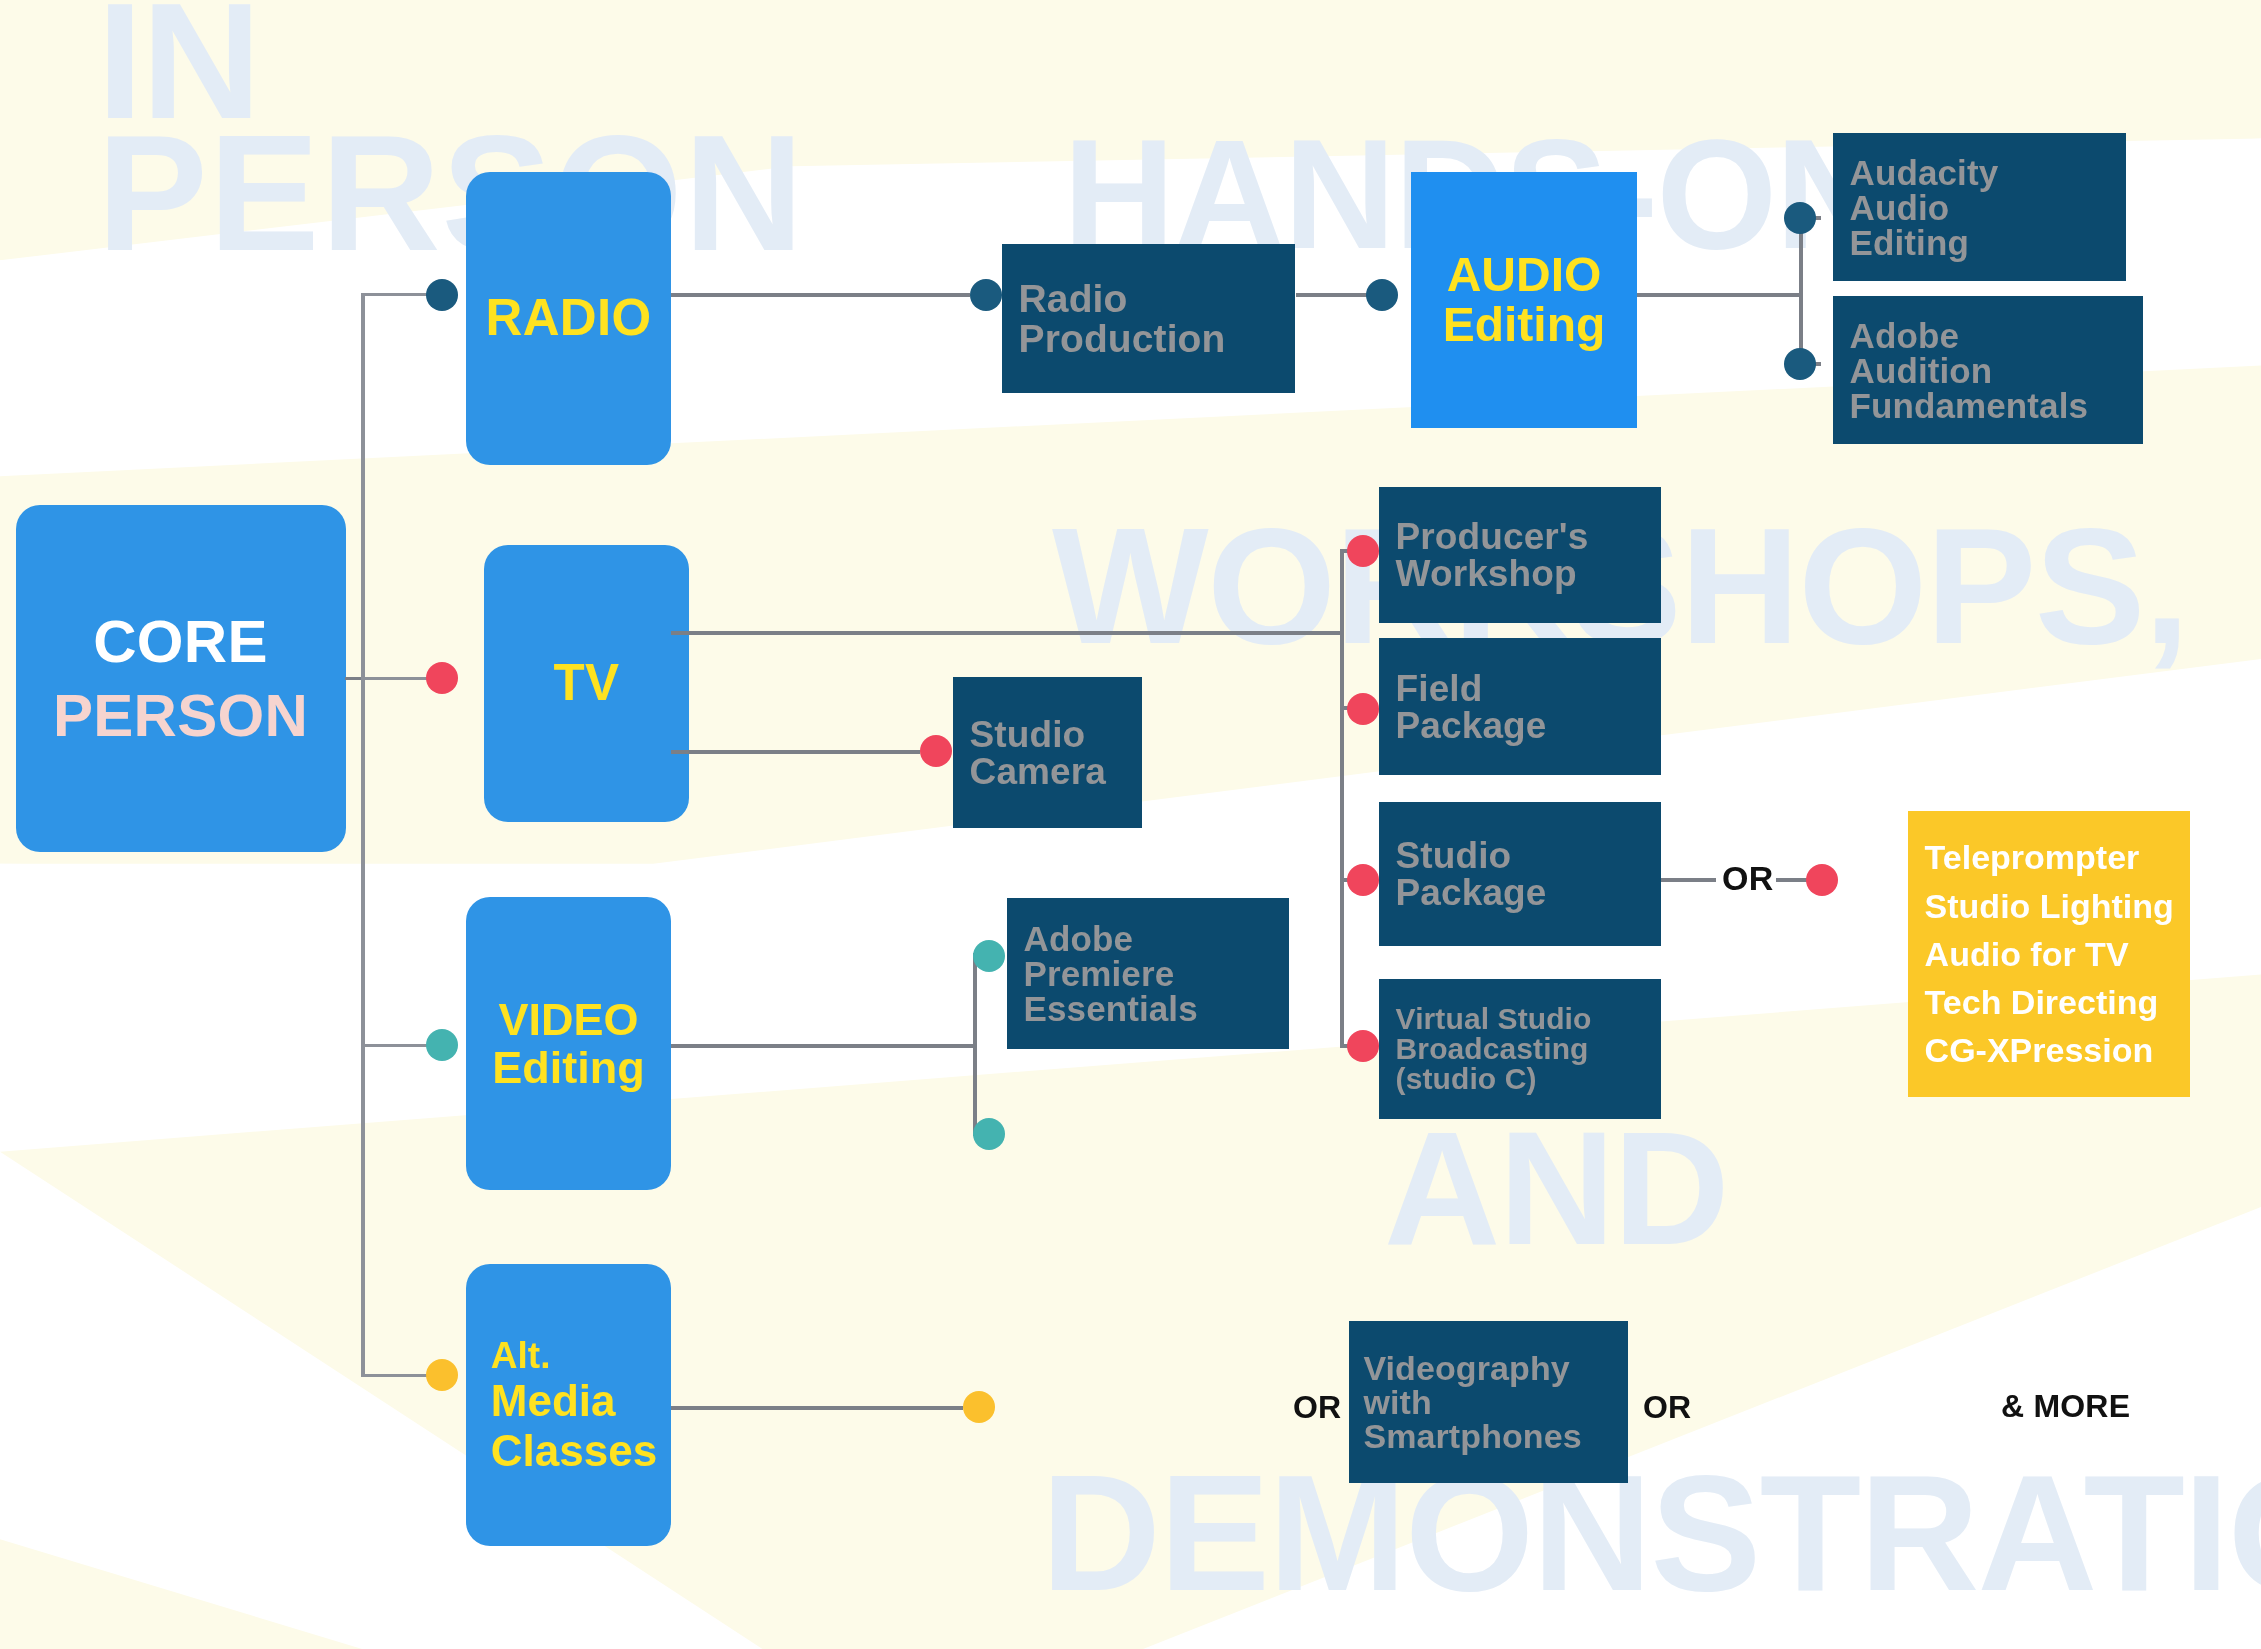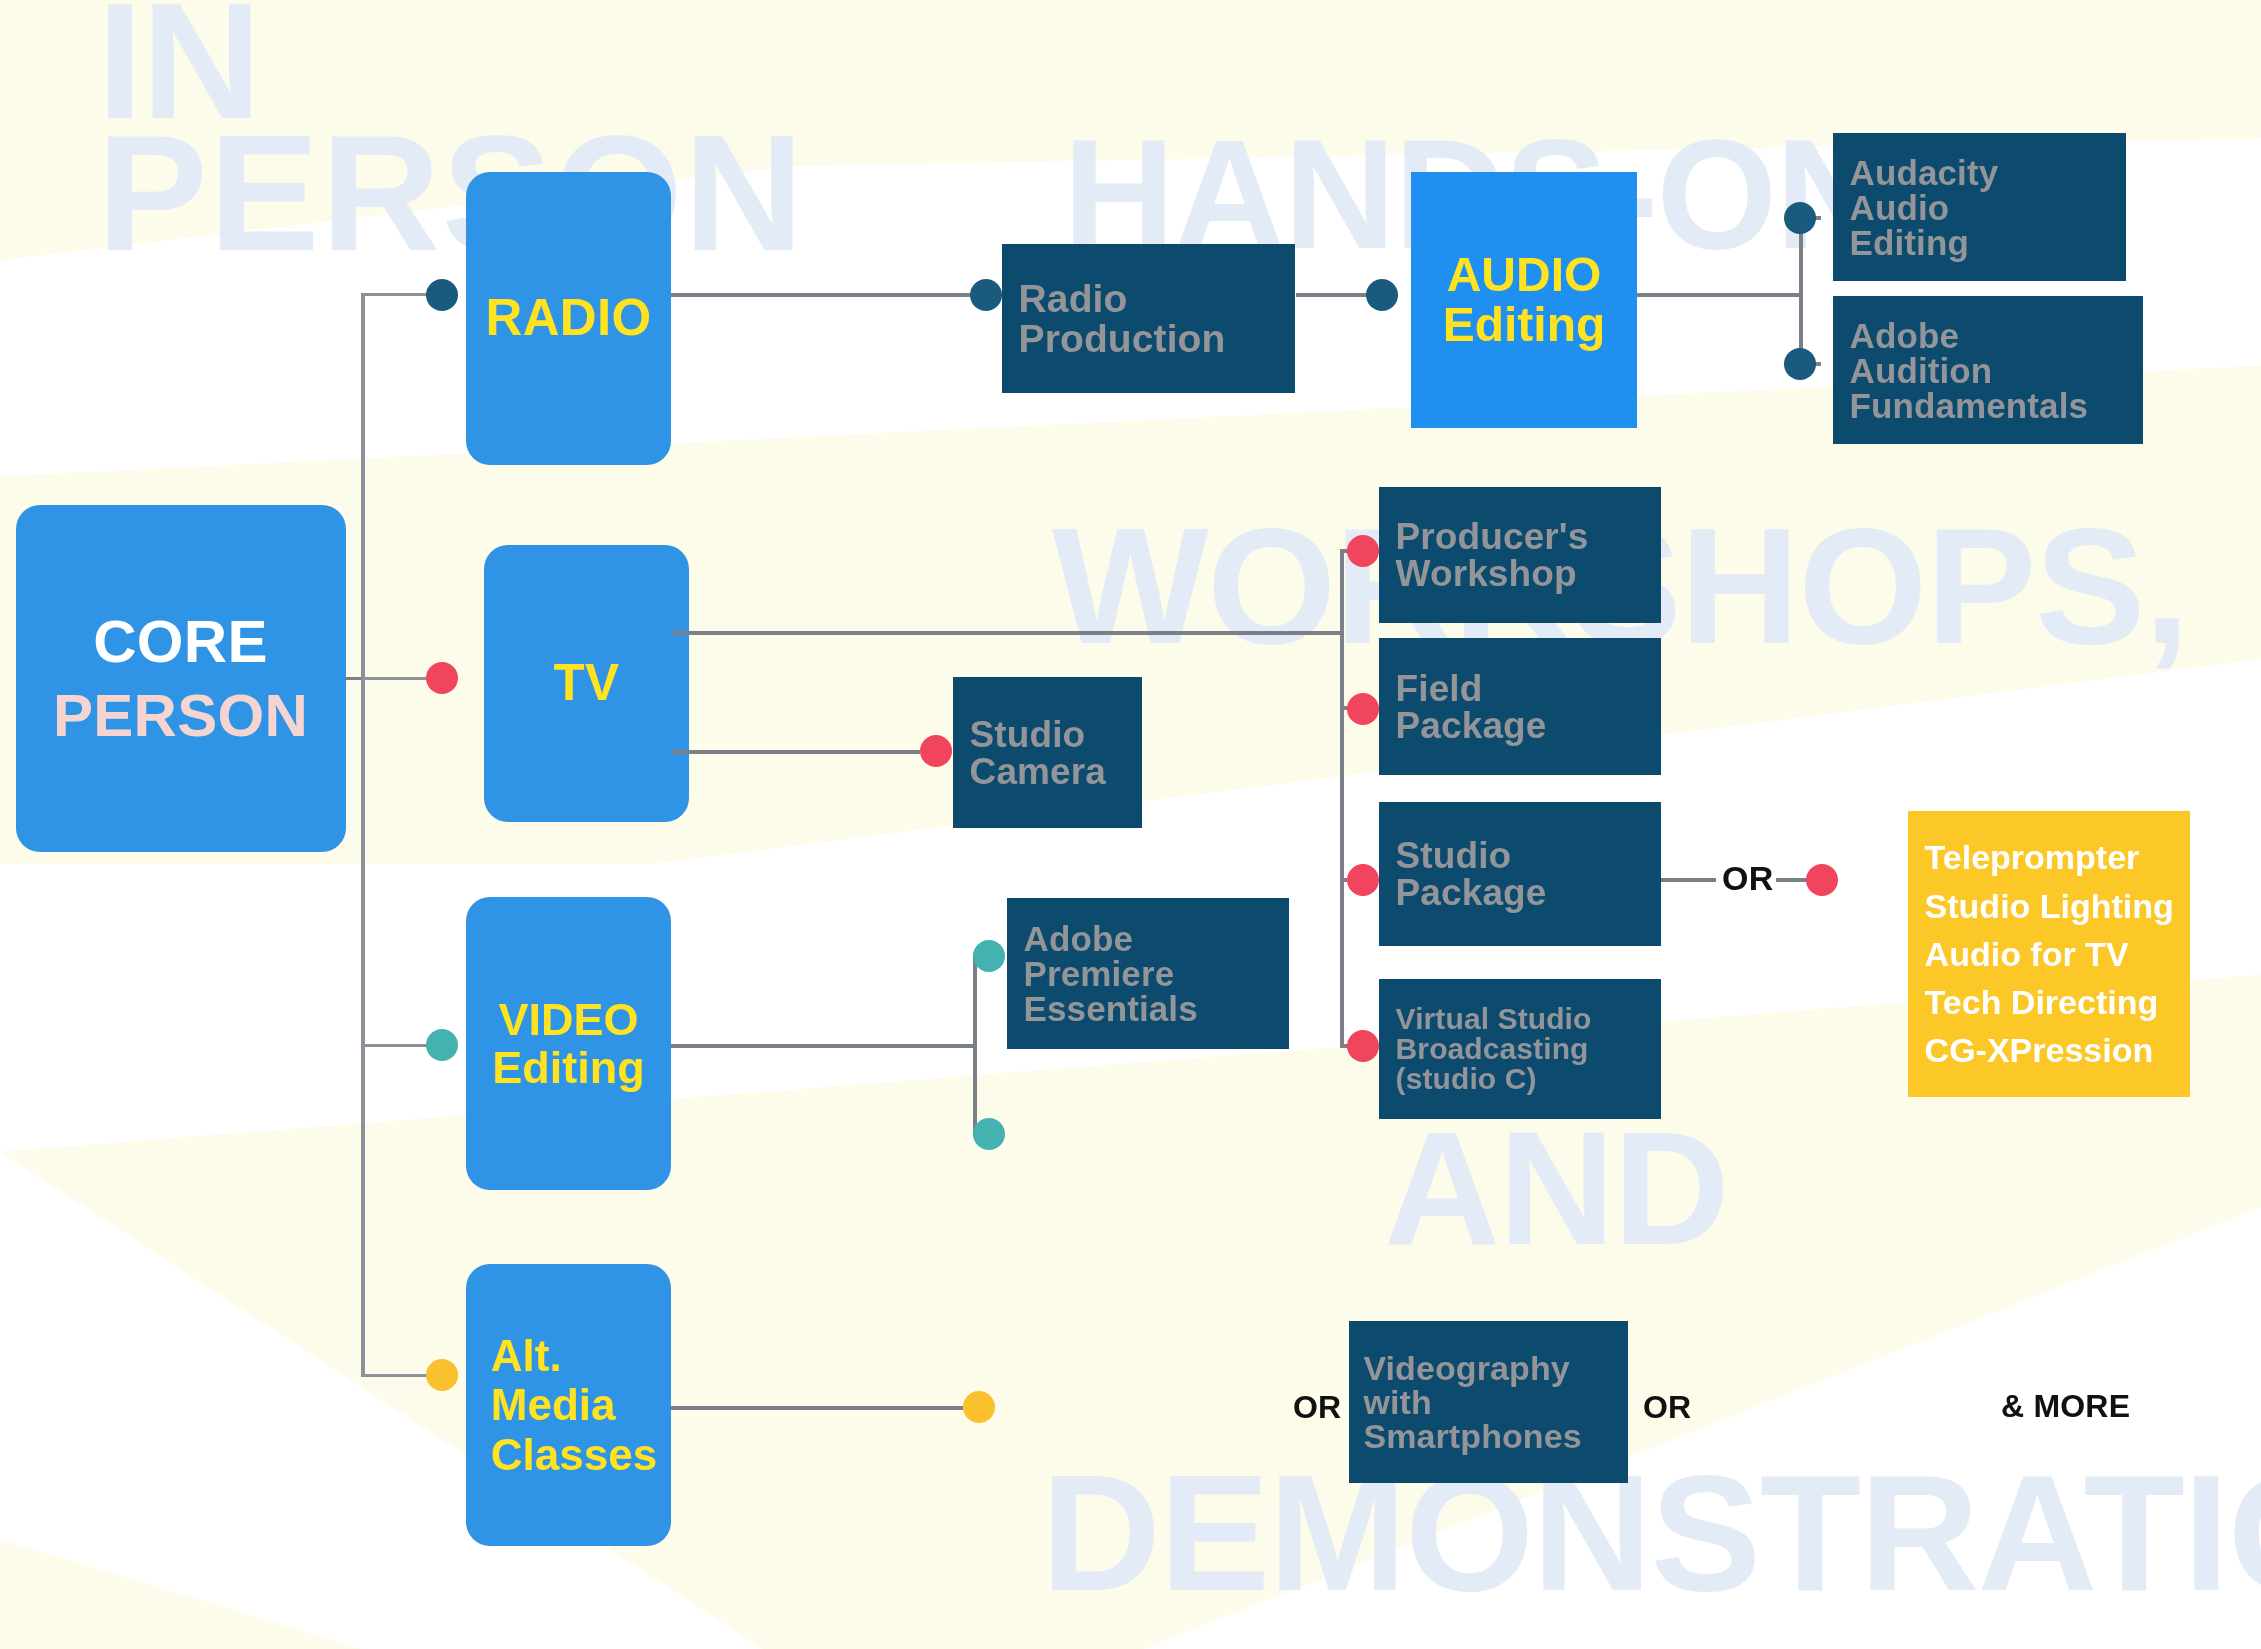--- a/index.html
+++ b/index.html
@@ -263,21 +263,21 @@
 
   <div class="node-yel" style="left:1007px;top:898px;width:282px;height:151px;">
     <div class="lbl" style="font-size:35px;white-space:pre-line;line-height:1.0;">Adobe
 Premiere
 Essentials</div>
   </div>
 
 
   <div class="node-blue" style="left:466px;top:1264px;width:205px;height:282px;">
     <div style="display:flex;flex-direction:column;align-items:flex-start;padding-left:11px;">
-      <div style="color:#ffe220;font-size:44px;font-weight:700;line-height:1.12;">Alt.</div>
+      <div style="color:#ffe220;font-size:37px;font-weight:700;line-height:1.12;">Alt.</div>
       <div style="color:#ffe220;font-size:44px;font-weight:700;line-height:1.12;">Media</div>
       <div style="color:#ffe220;font-size:44px;font-weight:700;line-height:1.12;">Classes</div>
     </div>
   </div>
 
   <div class="ln h" style="left:671px;top:1406px;width:292px;height:3.9px;"></div>
   <div class="dot" style="left:963px;top:1391px;width:32px;height:32px;background:#fbc02d;"></div>
 
 
   <div class="ortxt" style="left:1293px;top:1389px;font-size:32px;">OR</div>

